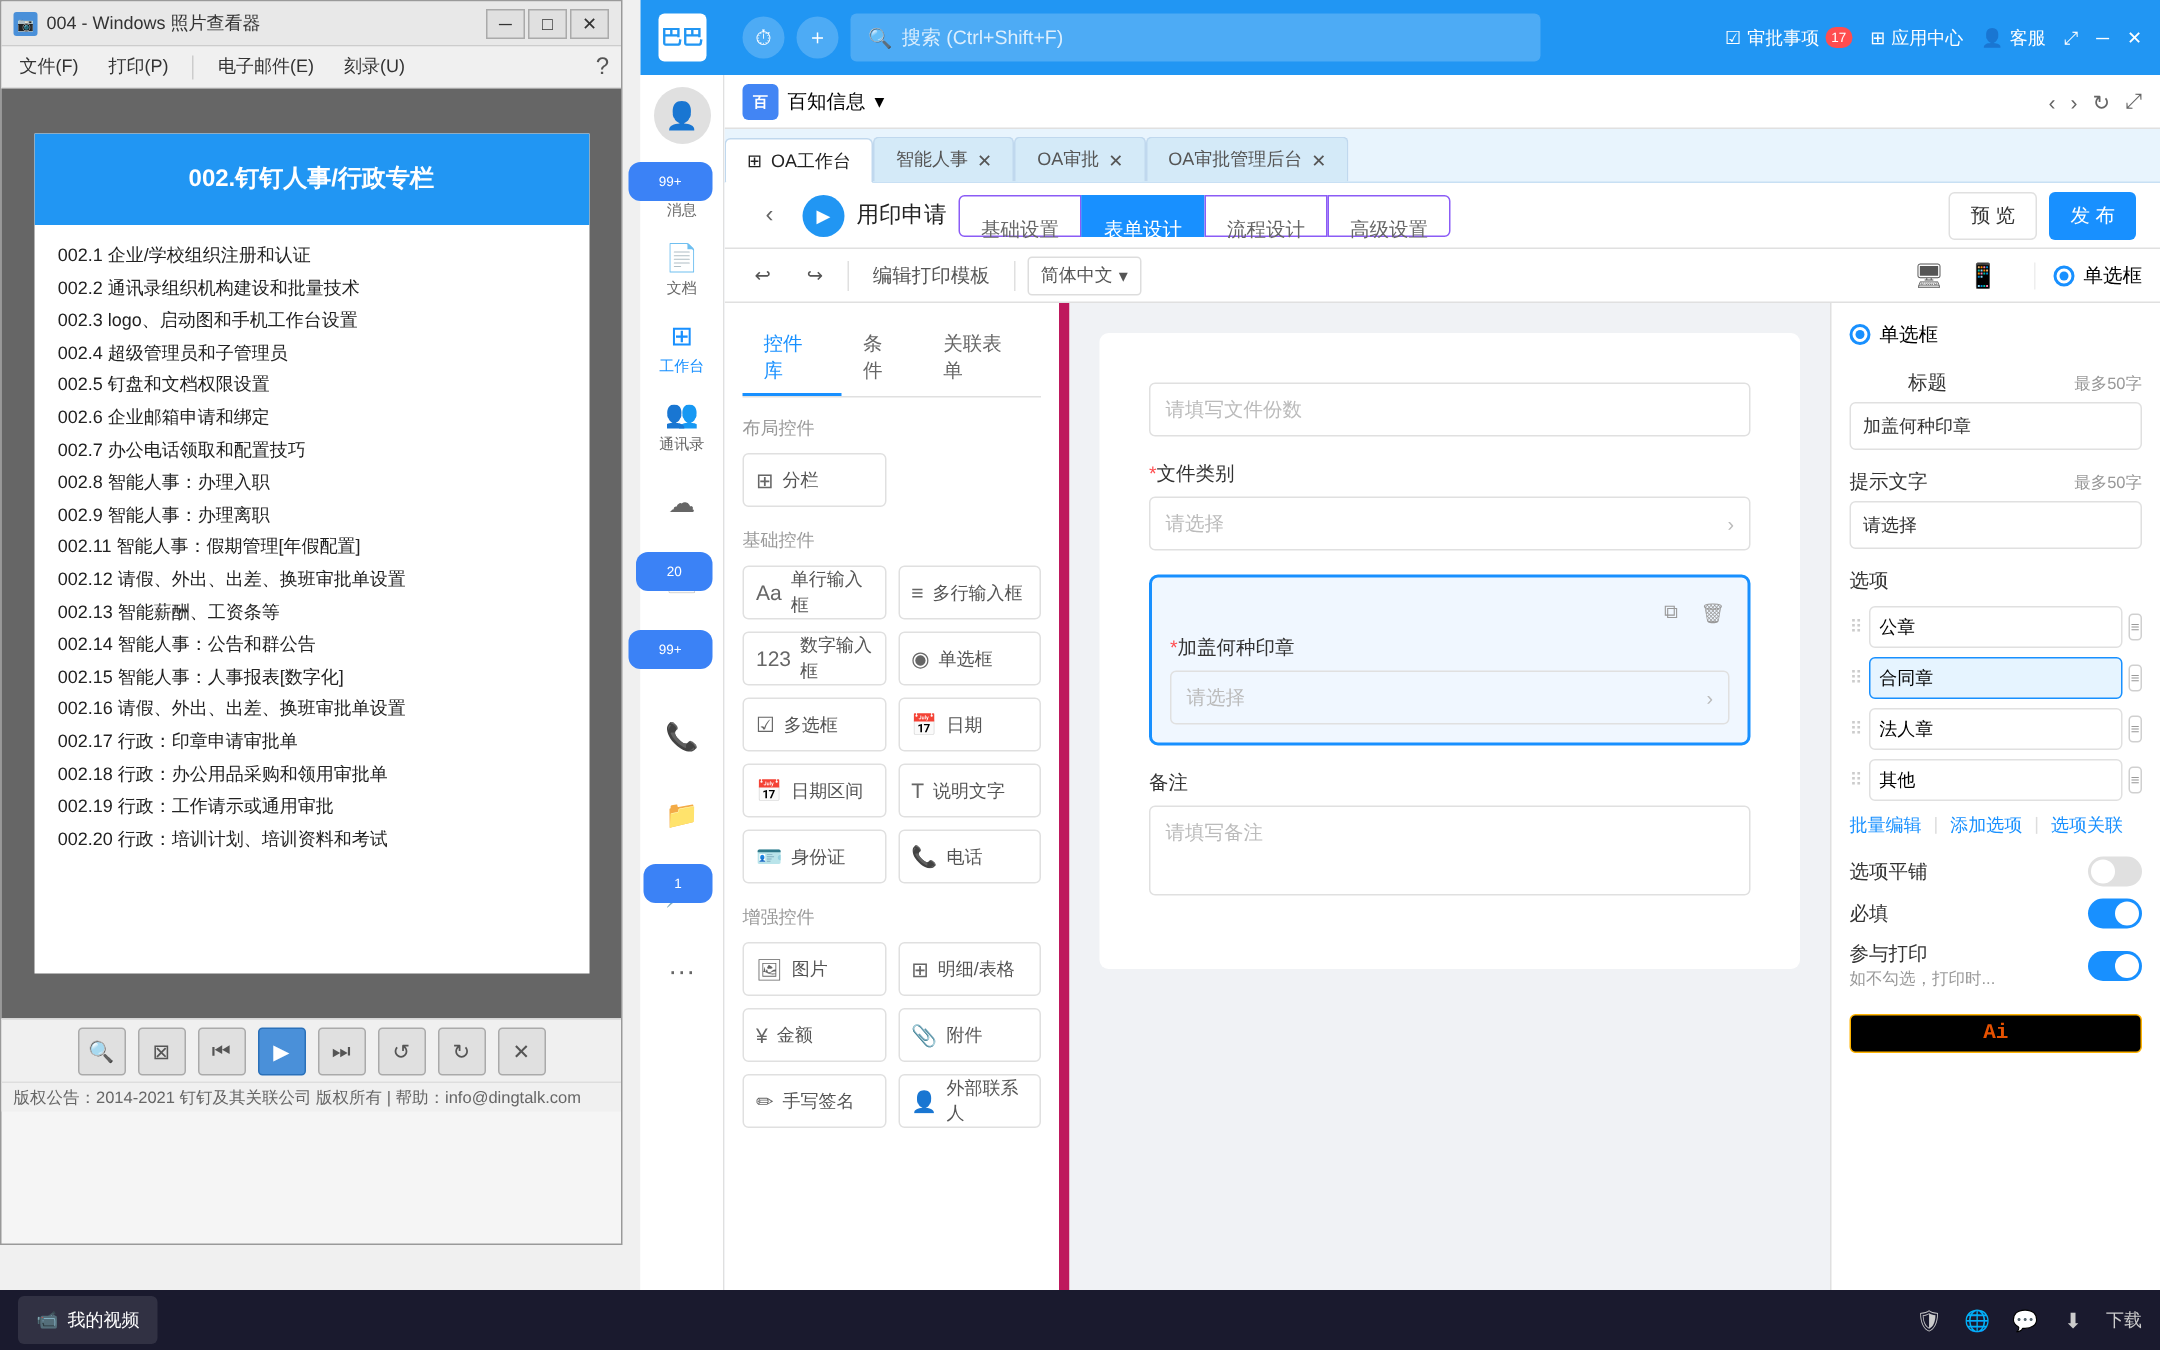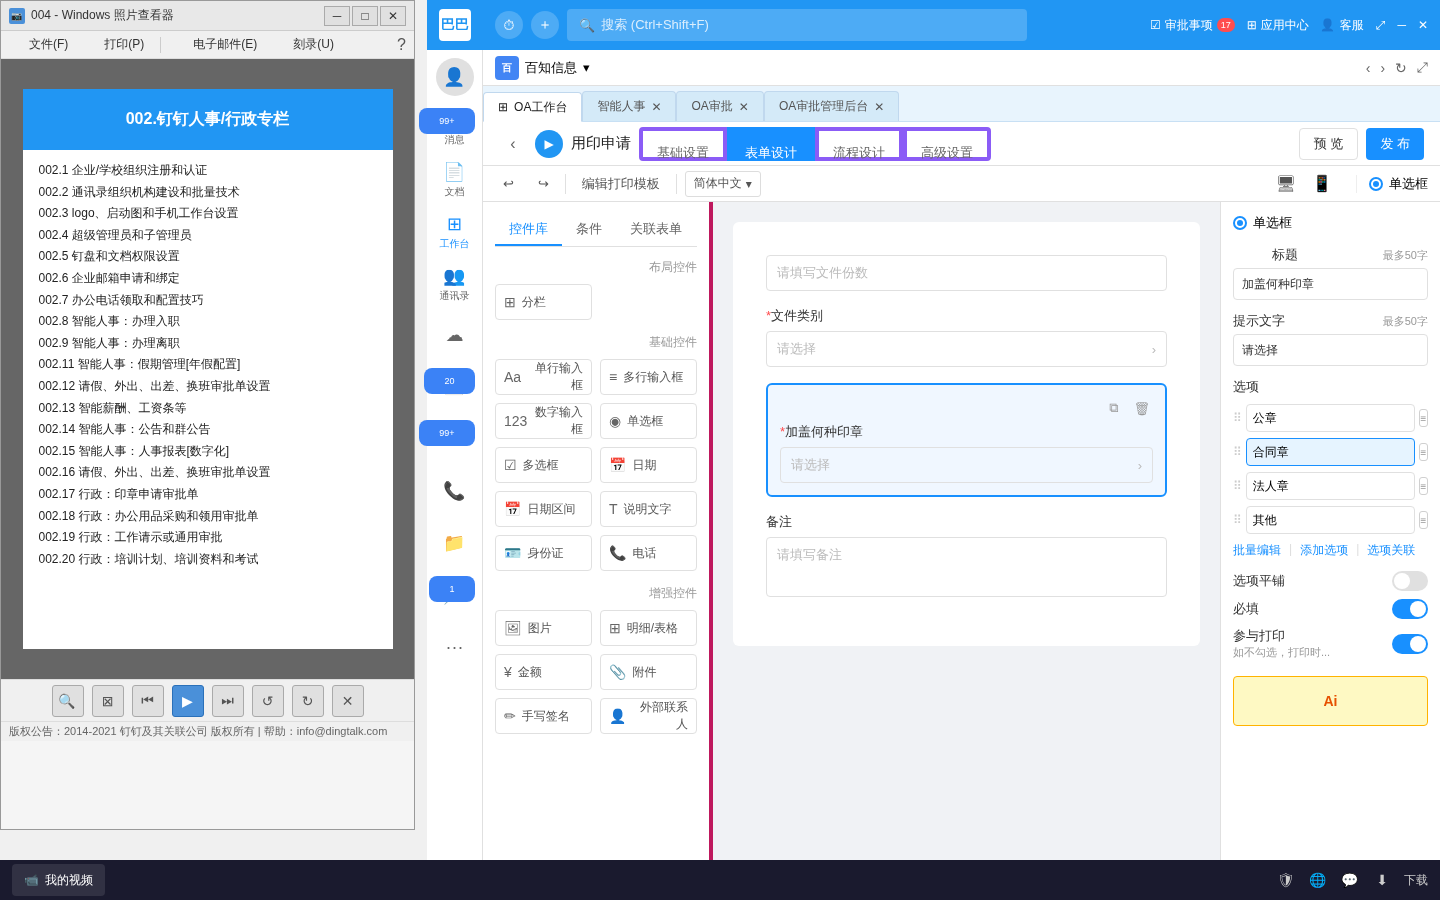--- a/index.html
+++ b/index.html
@@ -57,21 +57,20 @@
       display: flex;
       align-items: center;
       padding: 0 8px;
       gap: 12px;
       font-size: 12px;
       color: #333;
     }
     .menu-item {
       cursor: pointer;
       padding: 2px 4px;
-      margin-left: 16px;
     }
     .menu-separator { width: 1px; height: 16px; background: #ccc; }
 
     .photo-viewer-toolbar {
       height: 42px;
       background: #f0f0f0;
       border-top: 1px solid #ddd;
       display: flex;
       align-items: center;
       justify-content: center;
@@ -261,21 +260,21 @@
       color: #222;
     }
     .form-design-tabs {
       display: flex;
       margin-left: auto;
       gap: 0;
     }
     .design-tab {
       height: 16px;
       padding: 13px 14px;
-      border: 4px solid #8b5cf6;
+      border: 1px solid #8b5cf6;
       background: white;
       font-size: 13px;
       color: #666;
       cursor: pointer;
     }
     .design-tab:first-child { border-radius: 4px 0 0 4px; }
     .design-tab:last-child { border-radius: 0 4px 4px 0; }
     .design-tab.active { background: #1890ff; color: white; border-color: #1890ff; }
     .preview-btn {
       height: 32px;
@@ -344,24 +343,23 @@
     .three-panel {
       display: flex;
       flex: 1;
       overflow: hidden;
     }
 
     
     .controls-panel {
       width: 230px;
       background: white;
-      border-right: 4px solid #be185d;
+      border-right: 7px solid #be185d;
       overflow-y: auto;
       padding: 12px;
-      text-align: right;
     }
     .controls-section-title {
       font-size: 12px;
       color: #999;
       margin-bottom: 8px;
       margin-top: 4px;
     }
     .controls-grid {
       display: grid;
       grid-template-columns: 1fr 1fr;
@@ -1083,21 +1081,21 @@
 
               <div class="prop-label-row" style="margin-top:8px;">
                 <div>
                   <div class="prop-section-label">参与打印</div>
                   <div style="font-size:11px;color:#999;">如不勾选，打印时...</div>
                 </div>
                 <div class="toggle on"></div>
               </div>
 
               
-              <div style="margin-top:16px;padding:16px;background:#fef9c3;border:1px solid #ffb300;border-radius:4px;font-size:14px;font-weight:bold;color:#e65100;text-align:center;">Ai</div>
+              <div style="margin-top:16px;padding:4px;background:#000000;border:1px solid #ffb300;border-radius:4px;font-size:14px;font-weight:bold;color:#e65100;text-align:center;font-family:Liberation Mono, monospace;">Ai</div>
             </div>
           </div>
         </div>
       </div>
     </div>
   </div>
 </div>
 
 <div class="taskbar">
   <div class="taskbar-item">

